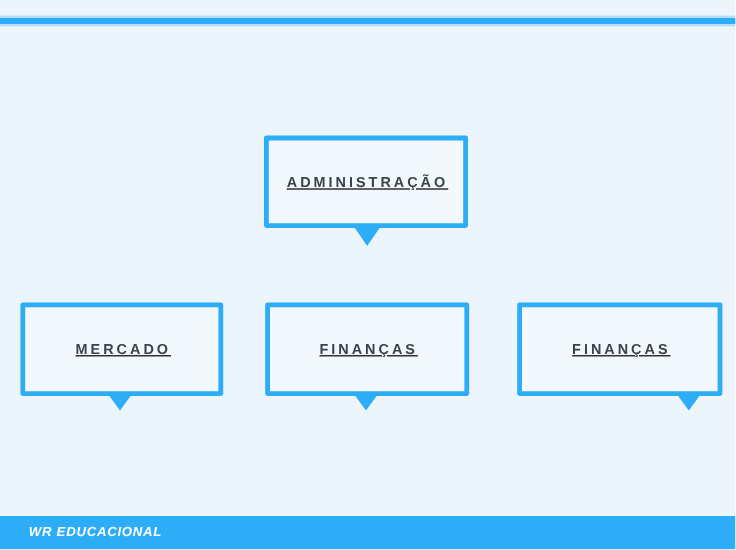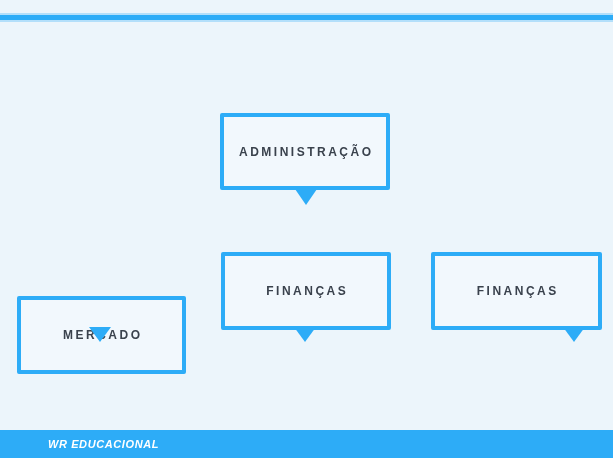--- a/index.html
+++ b/index.html
@@ -33,33 +33,34 @@
     position: absolute;
     box-sizing: border-box;
     border: 4px solid var(--accent);
     background: var(--box-fill);
     border-radius: 2px;
     display: flex;
     flex-direction: column;
     align-items: center;
     justify-content: center;
     text-align: center;
+    text-decoration: underline;
   }
   .node .label {
     color: var(--text);
     font-weight: bold;
     font-size: 12px;
     line-height: 14px;
     letter-spacing: 2.5px;
     text-transform: uppercase;
     text-indent: 2.5px; 
   }
 
   #node-root   { left: 220px; top: 113px; width: 170px; height: 77px; }
-  #node-left   { left: 17px;  top: 252px; width: 169px; height: 78px; margin-top: 44px; }
+  #node-left   { left: 17px;  top: 252px; width: 169px; height: 78px; }
   #node-center { left: 221px; top: 252px; width: 170px; height: 78px; }
   #node-right  { left: 431px; top: 252px; width: 171px; height: 78px; }
 
   .pointer {
     position: absolute;
     width: 0; height: 0;
     border-left: 11px solid transparent;
     border-right: 11px solid transparent;
     border-top: 16px solid var(--accent);
   }
@@ -70,21 +71,21 @@
 
   .footer-bar {
     position: absolute;
     left: 0; bottom: 0;
     width: 100%; height: 28px;
     background: var(--accent);
     display: flex;
     align-items: center;
   }
   .footer-bar .brand {
-    margin-left: 48px;
+    margin-left: 24px;
     color: var(--footer-text);
     font-size: 11px;
     font-weight: bold;
     font-style: italic;
     letter-spacing: 0.6px;
   }
 </style>
 </head>
 <body>
 

